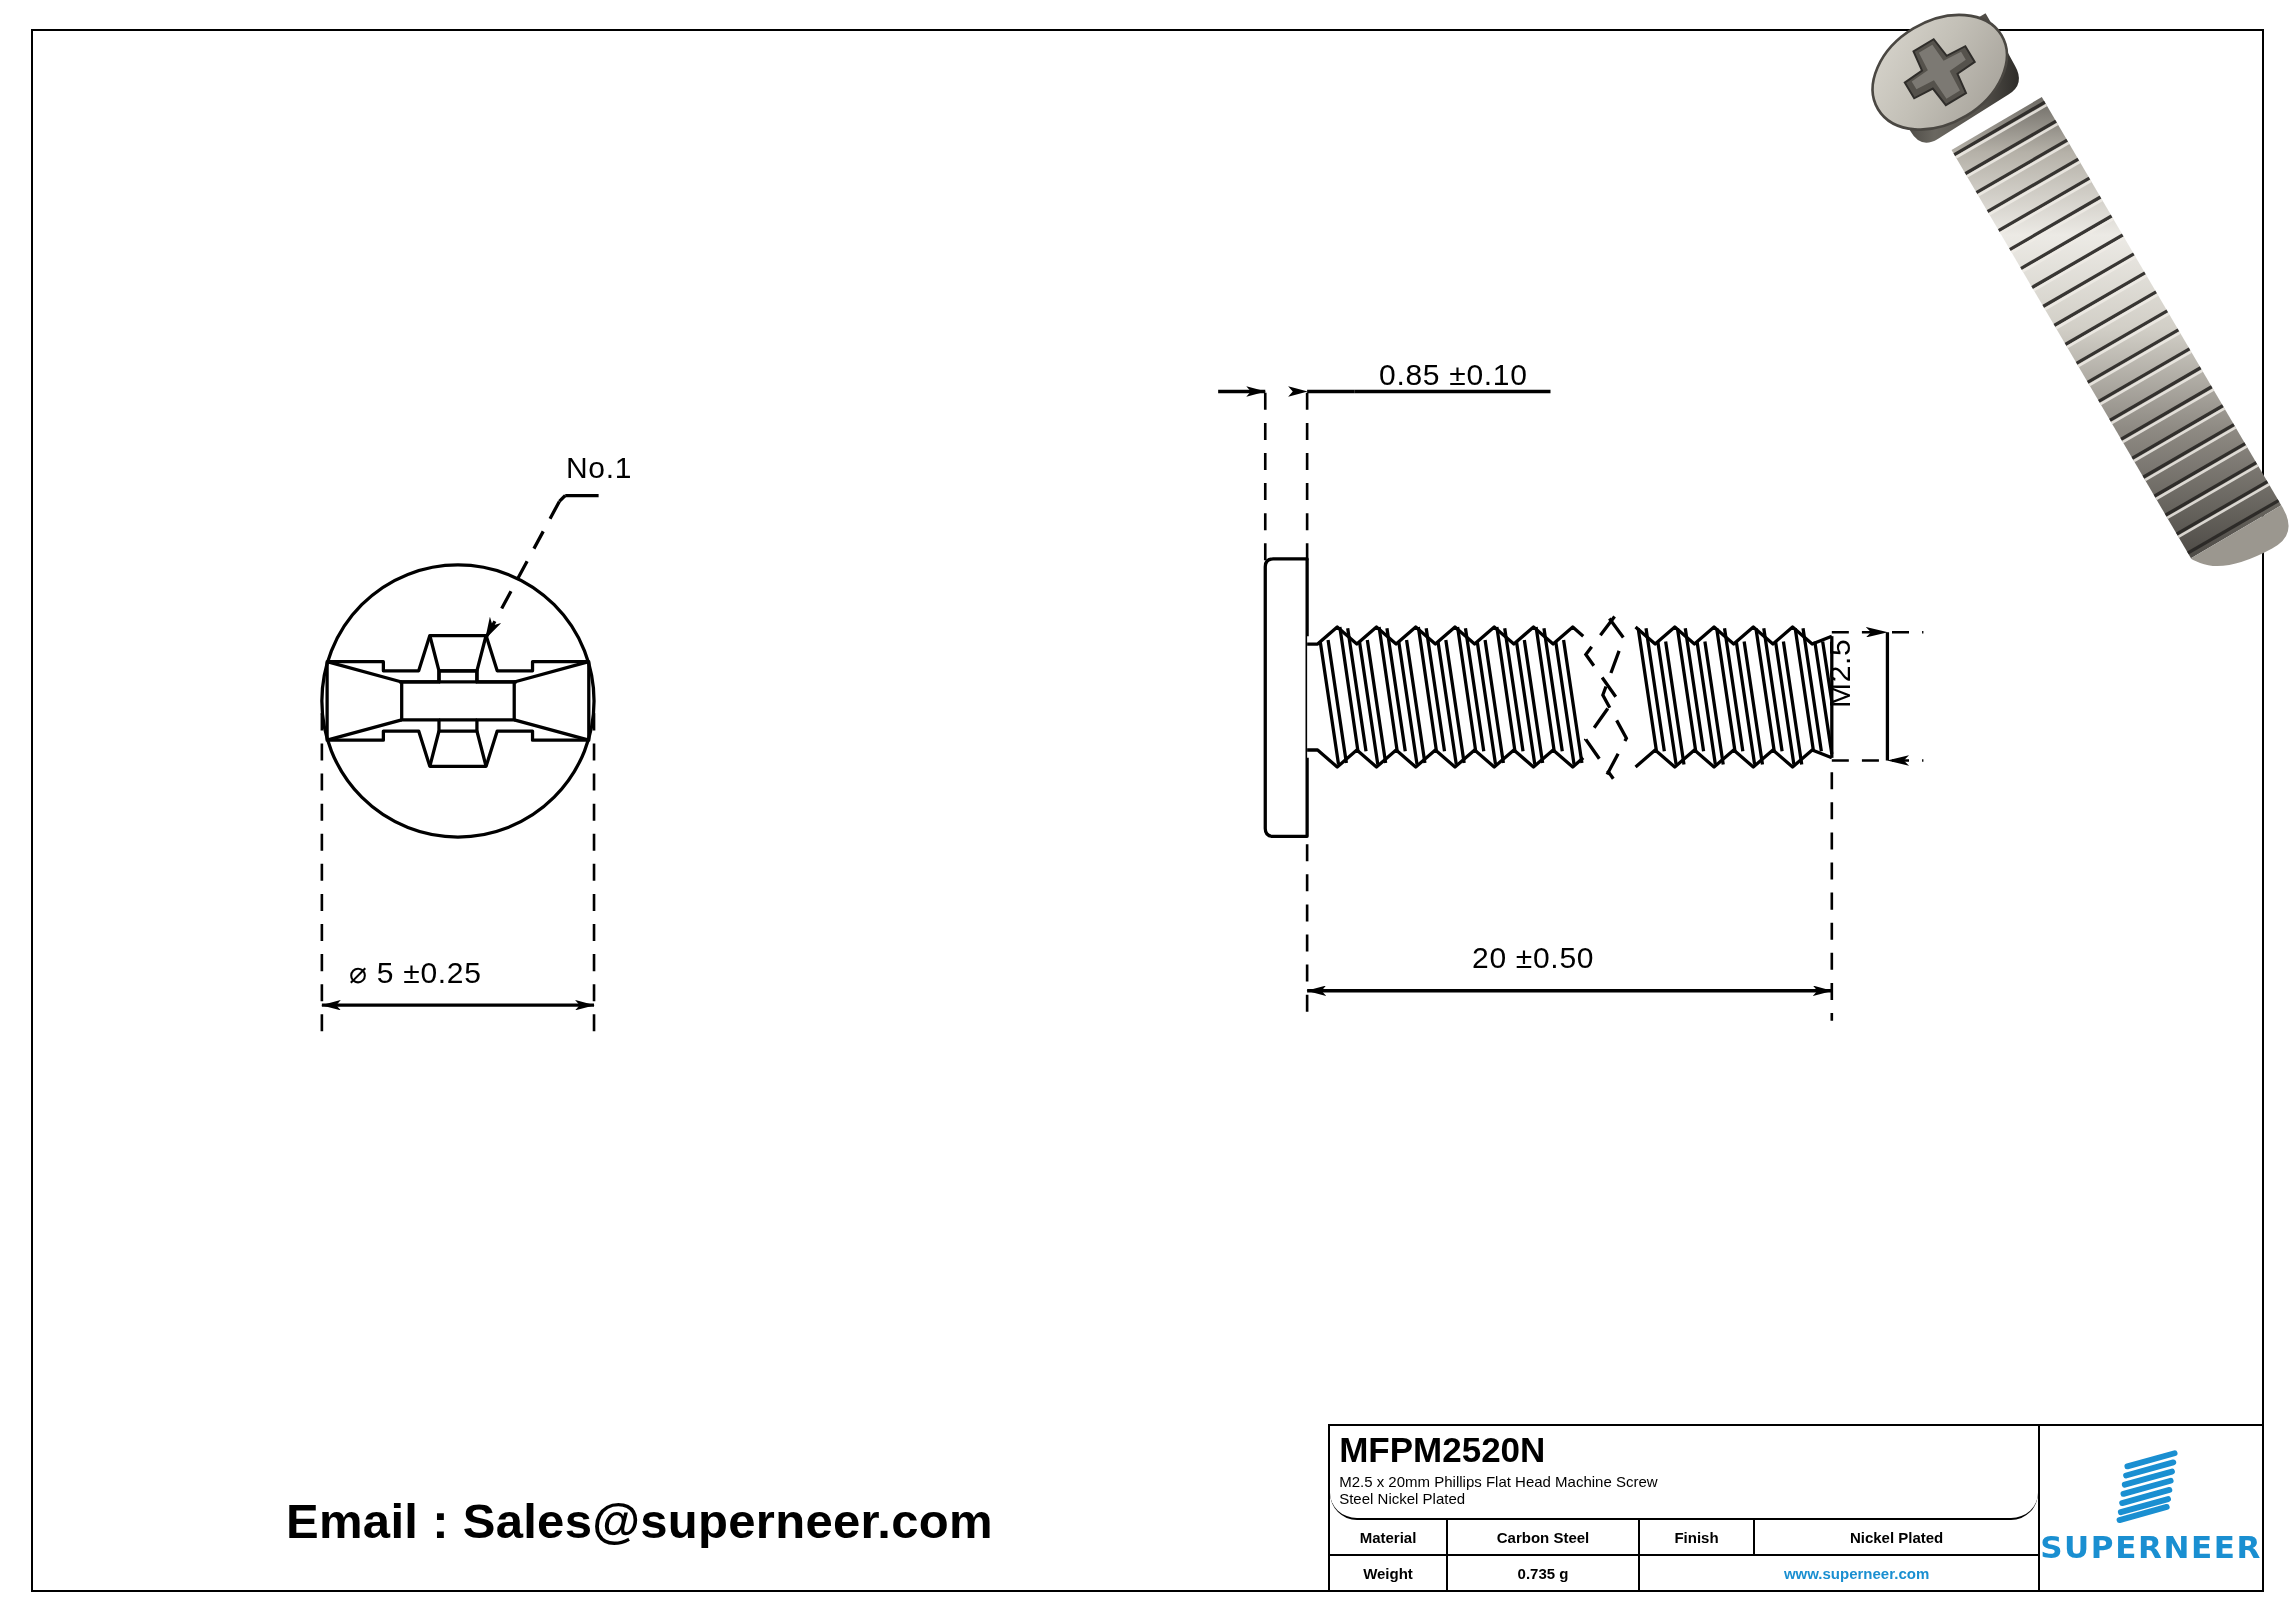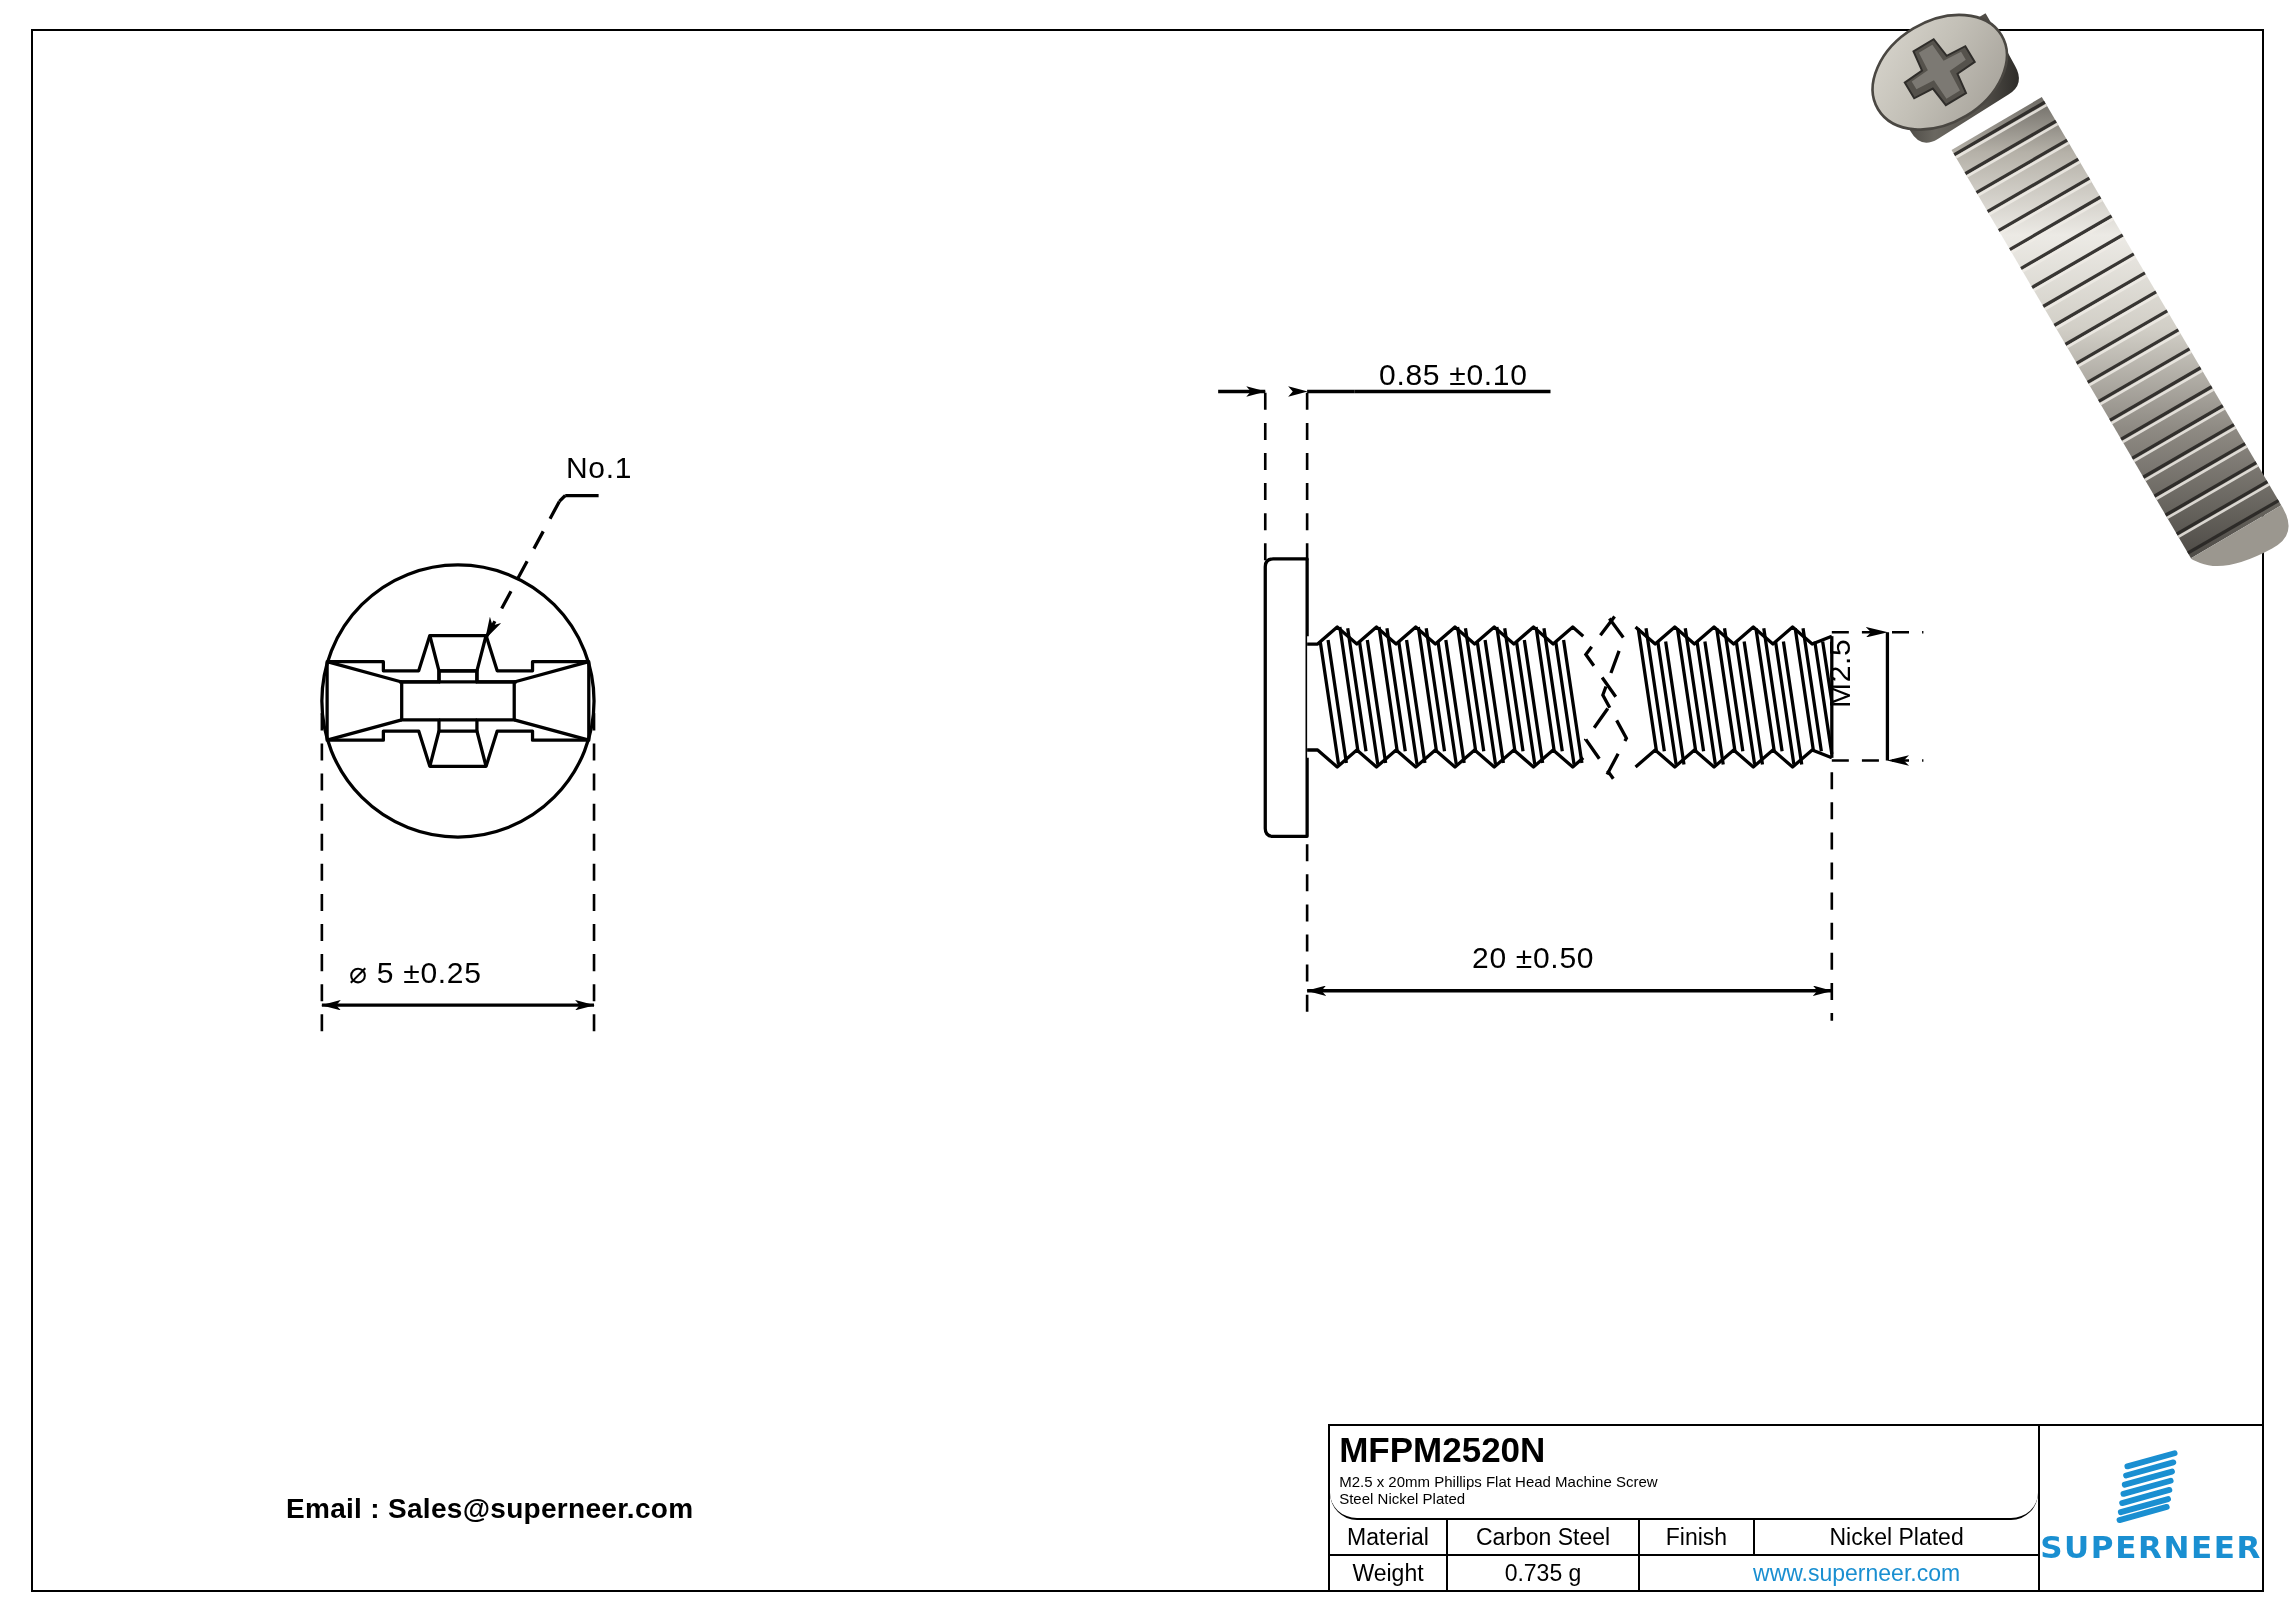--- a/index.html
+++ b/index.html
@@ -24,35 +24,35 @@
   .tb-left{width:726px;box-sizing:border-box;border-right:2.6px solid #000;
            display:flex;flex-direction:column;}
   .tb-desc{flex:0 0 94px;box-sizing:border-box;border-bottom:2px solid #000;
            padding:5.2px 9.2px 0 9.2px;border-radius:27px;}
   .tb-pn{font-size:35px;font-weight:bold;line-height:1.06;letter-spacing:0px;}
   .tb-sub{font-size:15px;line-height:1.16;margin-top:4.6px;}
   .tb-rows{flex:1;display:flex;flex-direction:column;}
   .tb-row{flex:1;display:flex;box-sizing:border-box;}
   .tb-row.top{border-bottom:2px solid #000;}
   .tb-cell{box-sizing:border-box;display:flex;align-items:center;justify-content:center;
-           font-size:23px;border-right:2px solid #000;}
+           font-size:15px;border-right:2px solid #000;font-weight:bold;}
   .tb-cell:last-child{border-right:none;border-radius:11px;}
   .c-lbl{width:118px;}
   .c-val{width:192px;}
   .c-lbl2{width:115px;}
   .c-val2{flex:1;}
   .c-span{flex:1;color:#1a8fd1;padding-left:35px;}
   .tb-logo{flex:1;display:flex;flex-direction:column;align-items:center;
            justify-content:center;padding-bottom:2.6px;}
   .logo-mark{width:84px;height:76px;}
   .logo-word{font-size:31px;font-weight:bold;color:#1a8fd1;letter-spacing:1.6px;
              margin-top:5.2px;font-family:"DejaVu Sans", sans-serif;}
 
   
-  .email{position:absolute;left:286px;top:1493px;font-size:28px;
+  .email{position:absolute;left:286px;top:1493px;font-size:49px;
          font-weight:bold;white-space:nowrap;letter-spacing:0.3px;text-align:center;}
 </style>
 </head>
 <body>
 
 <div id="sheet">
 
   <div class="frame"></div>
 
   <svg class="layer" viewBox="0 0 3508 2480" xmlns="http://www.w3.org/2000/svg">

